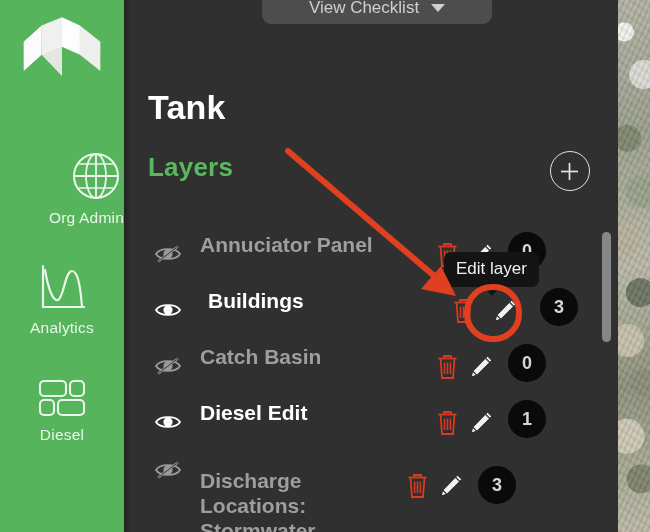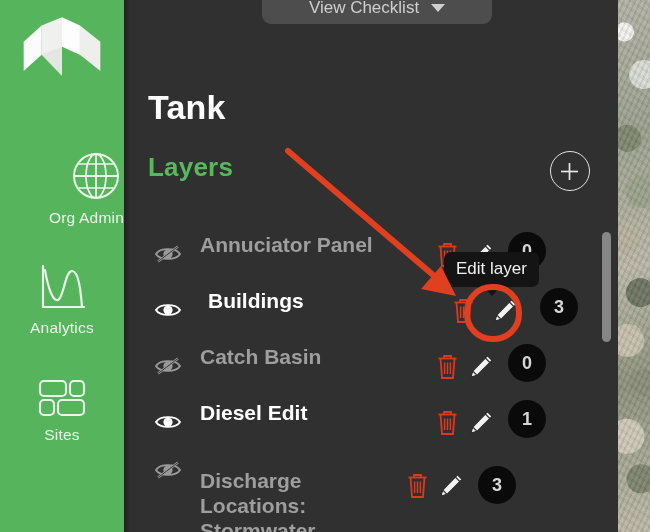--- a/index.html
+++ b/index.html
@@ -348,21 +348,21 @@
       <span class="nav-label">Analytics</span>
     </a>
 
     <a class="nav-item sites">
       <svg class="nav-icon" width="56" height="46" viewBox="0 0 56 46">
         <rect x="6" y="6" width="26" height="15" rx="4" fill="none" stroke="#eaf6ea" stroke-width="2.1"></rect>
         <rect x="36" y="6" width="14" height="15" rx="4" fill="none" stroke="#eaf6ea" stroke-width="2.1"></rect>
         <rect x="6" y="25" width="14" height="15" rx="4" fill="none" stroke="#eaf6ea" stroke-width="2.1"></rect>
         <rect x="24" y="25" width="26" height="15" rx="4" fill="none" stroke="#eaf6ea" stroke-width="2.1"></rect>
       </svg>
-      <span class="nav-label">Sites</span>
+      <span class="nav-label">Diesel</span>
     </a>
   </div>
   <div class="sidebar-shadow"></div>
 
   <svg class="anno" viewBox="0 0 650 532">
     <g>
       <line x1="288" y1="151" x2="446" y2="286" stroke="#e0401f" stroke-width="6" stroke-linecap="round"></line>
       <polygon points="456,296 421,289 441,266" fill="#e0401f"></polygon>
     </g>
     <rect x="467" y="287" width="52" height="52" rx="25" ry="25" fill="none" stroke="#e0401f" stroke-width="6"></rect>

